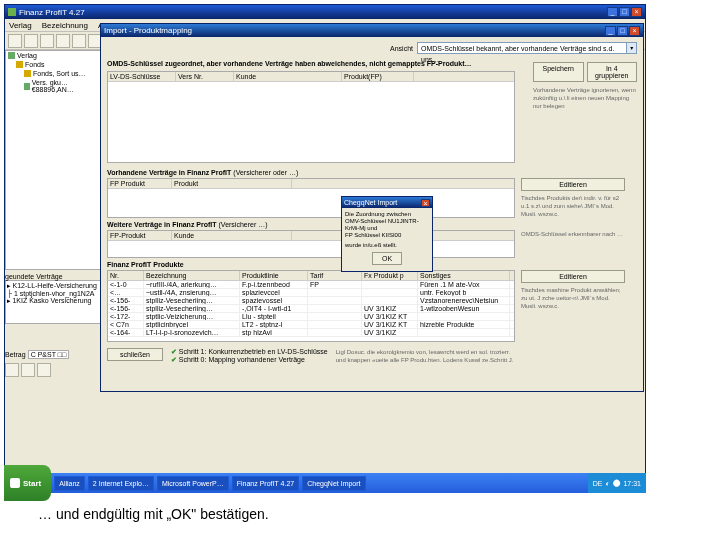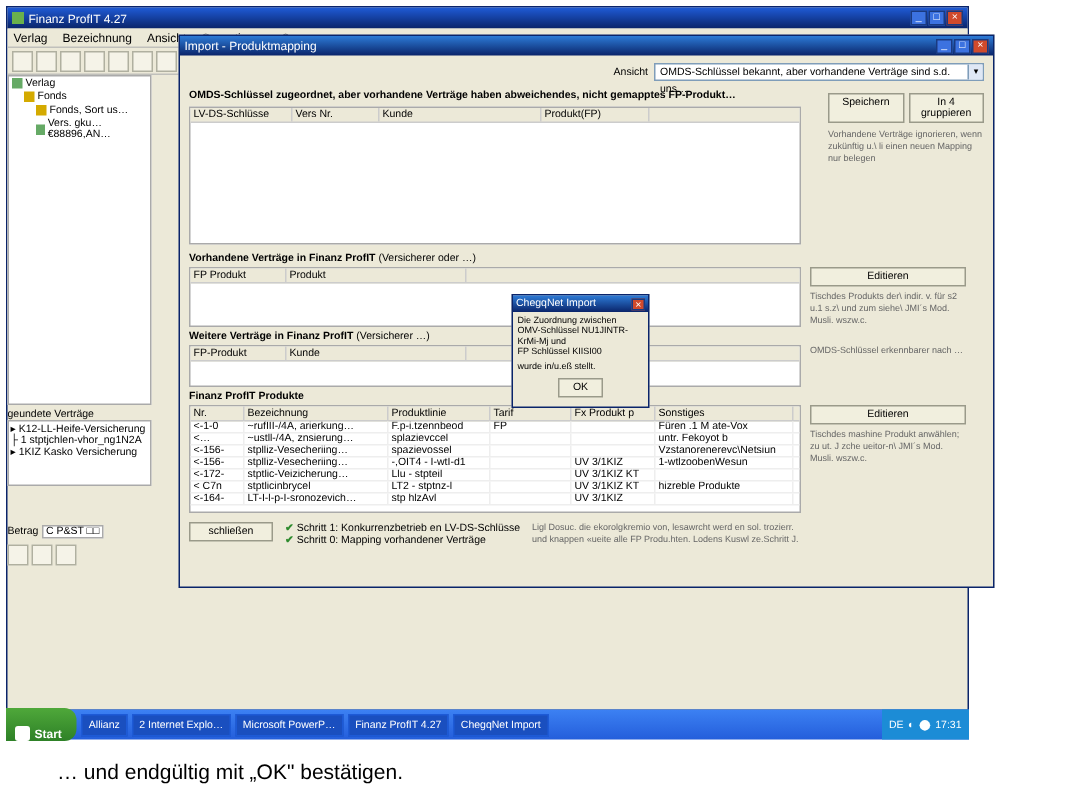--- a/index.html
+++ b/index.html
@@ -16,21 +16,21 @@
   .menubar { height: 13px; background: #ece9d8; display: flex; gap: 10px; padding: 0 4px; align-items: center; font-size: 8px; border-bottom: 1px solid #c0c0bb; }
   .toolbar-main { height: 18px; background: #ece9d8; border-bottom: 1px solid #c0c0bb; display: flex; align-items: center; gap: 2px; padding: 0 3px; }
   .tbtn { width: 14px; height: 14px; border: 1px solid #b0b0a0; background: #f5f3e8; display: inline-block; }
 
   .left-pane { position: absolute; left: 0; top: 45px; width: 96px; height: 220px; background: #fff; border: 1px solid #aaa; font-size: 7px; }
   .tree-item { padding: 1px 2px; display: flex; gap: 2px; align-items: center; }
   .tree-icon { width: 7px; height: 7px; background: #d4aa00; }
   .tree-icon.g { background: #6a6; }
 
   
-  .import-win { position: absolute; left: 100px; top: 23px; width: 544px; height: 369px; border: 1px solid #0a246a; background: #ece9d8; margin-left: 19px; }
+  .import-win { position: absolute; left: 100px; top: 23px; width: 544px; height: 369px; border: 1px solid #0a246a; background: #ece9d8; }
   .titlebar2 { height: 13px; background: linear-gradient(#2d7bd6,#0a246a); color: #fff; display: flex; justify-content: space-between; align-items: center; padding: 0 3px; }
   .body2 { padding: 5px 6px; font-size: 7px; }
   .dropdown { display: inline-flex; border: 1px solid #7f9db9; background: #fff; height: 12px; }
   .dropdown .txt { padding: 0 3px; font-size: 7px; line-height: 11px; }
   .dropdown .arr { width: 10px; background: #dfe8f6; border-left: 1px solid #7f9db9; text-align: center; font-size: 6px; line-height: 10px; }
   .section-title { font-size: 7px; margin: 3px 0 2px 0; font-weight: bold; }
   .table { border: 1px solid #aaa; background: #fff; font-size: 7px; }
   .table .hdr { background: #ece9d8; border-bottom: 1px solid #ccc; display: flex; }
   .table .hdr .col { border-right: 1px solid #ccc; padding: 1px 2px; }
   .table .rows { min-height: 36px; }
@@ -41,21 +41,21 @@
   .hint { font-size: 6px; color: #666; line-height: 8px; }
 
   
   .dlg { position: absolute; left: 341px; top: 196px; width: 92px; height: 76px; border: 1px solid #0a246a; background: #ece9d8; z-index: 10; }
   .dlg .dtitle { height: 11px; background: linear-gradient(#2d7bd6,#0a246a); color:#fff; display:flex;justify-content:space-between;align-items:center;padding:0 2px;font-size:7px;}
   .dlg .dbody { padding: 3px; font-size: 6px; line-height: 7px; }
   .dlg .ok { margin: 3px auto 0; width: 30px; }
 
   
   .taskbar { position: absolute; left: 4px; top: 473px; width: 642px; height: 20px; background: linear-gradient(#3c81f3,#245edb); display: flex; align-items: center; color: #fff; font-size: 8px; }
-  .start { background: linear-gradient(#4fa83a,#2e8127); height: 22px; padding: 0 10px 0 6px; display: flex; align-items: flex-end; gap: 3px; border-radius: 0 8px 8px 0; font-weight: bold; }
+  .start { background: linear-gradient(#4fa83a,#2e8127); height: 36px; padding: 0 10px 0 6px; display: flex; align-items: center; gap: 3px; border-radius: 0 8px 8px 0; font-weight: bold; }
   .task { background: #1a4fbf; border: 1px solid #1d5ad6; margin-left: 3px; height: 15px; padding: 0 4px; display: flex; align-items: center; gap: 2px; font-size: 7px; max-width: 92px; overflow: hidden; white-space: nowrap; }
   .tray { margin-left: auto; background: #1c8cd6; height: 20px; padding: 0 5px; display: flex; align-items: center; gap: 3px; font-size: 7px; }
 
   .caption { position: absolute; left: 38px; top: 506px; font-size: 14px; font-family: Arial; }
 
   .gcol1{width:68px}.gcol2{width:58px}.gcol3{width:108px}.gcol4{width:72px}
   .pcol1{width:36px}.pcol2{width:96px}.pcol3{width:68px}.pcol4{width:54px}.pcol5{width:56px}.pcol6{width:92px}
   .checkmark { color: #2d8a2d; font-weight: bold; }
 </style>
 </head>

